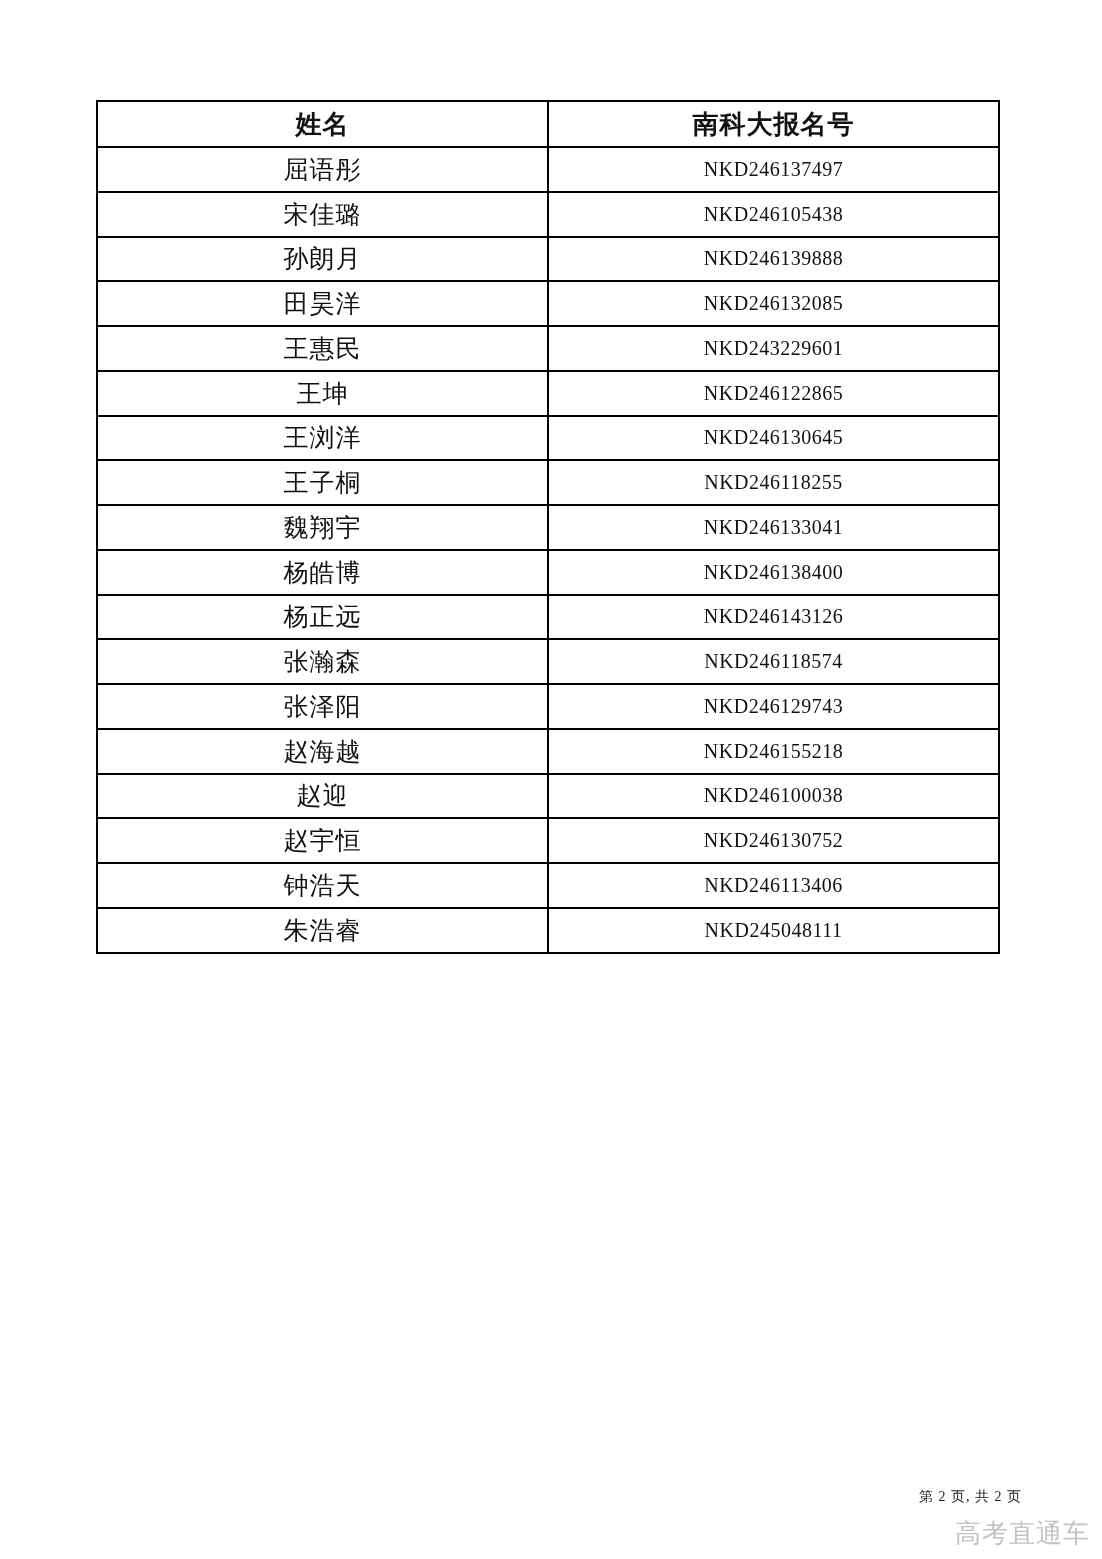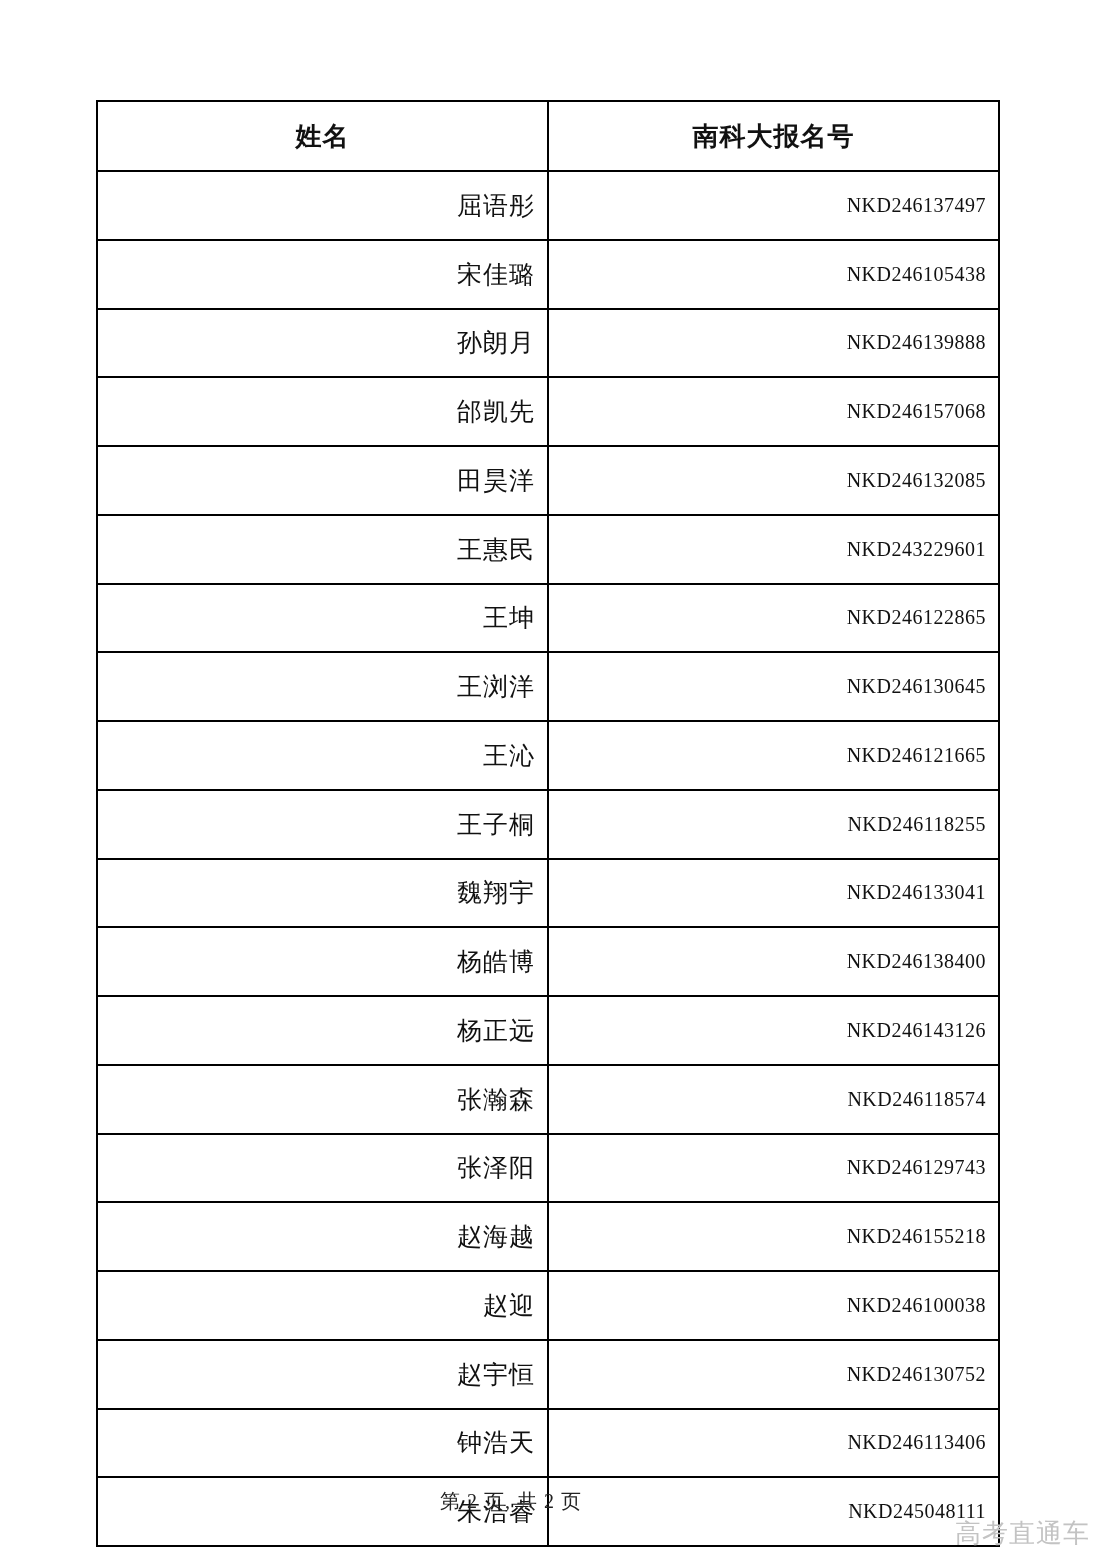--- a/index.html
+++ b/index.html
@@ -28,49 +28,48 @@
     border-collapse: collapse;
     table-layout: fixed;
   }
   table.roster col.col-name { width: 451px; }
   table.roster col.col-reg  { width: 451px; }
   table.roster th,
   table.roster td {
     border: 2px solid #000000;
     text-align: center;
     vertical-align: middle;
-    padding: 12px;
+    padding: 0;
     overflow: hidden;
     white-space: nowrap;
   }
   table.roster th {
     height: 44px;
     font-size: 26px;
     font-weight: bold;
     letter-spacing: 1px;
   }
   table.roster td {
     height: 42.75px;
     font-size: 25px;
-    text-align: right;
   }
   table.roster td.name-cell {
     letter-spacing: 1px;
   }
   table.roster td.reg-cell {
     font-size: 20px;
     letter-spacing: 0.5px;
   }
   .footer-line {
     position: absolute;
     top: 1488px;
     left: 0;
     width: 1022px;
-    text-align: center;
-    font-size: 20px;
+    text-align: right;
+    font-size: 14px;
     color: #222222;
     letter-spacing: 1px;
   }
   .watermark {
     position: absolute;
     top: 1500px;
     right: 12px;
     font-size: 26px;
     color: #c3c3c3;
     letter-spacing: 1px;
@@ -102,24 +101,20 @@
     <tr>
       <td class="name-cell">宋佳璐</td>
       <td class="reg-cell">NKD246105438</td>
     </tr>
 
     <tr>
       <td class="name-cell">孙朗月</td>
       <td class="reg-cell">NKD246139888</td>
     </tr>
 
-    <tr>
-      <td class="name-cell">邰凯先</td>
-      <td class="reg-cell">NKD246157068</td>
-    </tr>
 
     <tr>
       <td class="name-cell">田昊洋</td>
       <td class="reg-cell">NKD246132085</td>
     </tr>
 
 
     <tr>
       <td class="name-cell">王惠民</td>
       <td class="reg-cell">NKD243229601</td>
@@ -128,24 +123,20 @@
     <tr>
       <td class="name-cell">王坤</td>
       <td class="reg-cell">NKD246122865</td>
     </tr>
 
     <tr>
       <td class="name-cell">王浏洋</td>
       <td class="reg-cell">NKD246130645</td>
     </tr>
 
-    <tr>
-      <td class="name-cell">王沁</td>
-      <td class="reg-cell">NKD246121665</td>
-    </tr>
 
     <tr>
       <td class="name-cell">王子桐</td>
       <td class="reg-cell">NKD246118255</td>
     </tr>
 
     <tr>
       <td class="name-cell">魏翔宇</td>
       <td class="reg-cell">NKD246133041</td>
     </tr>

